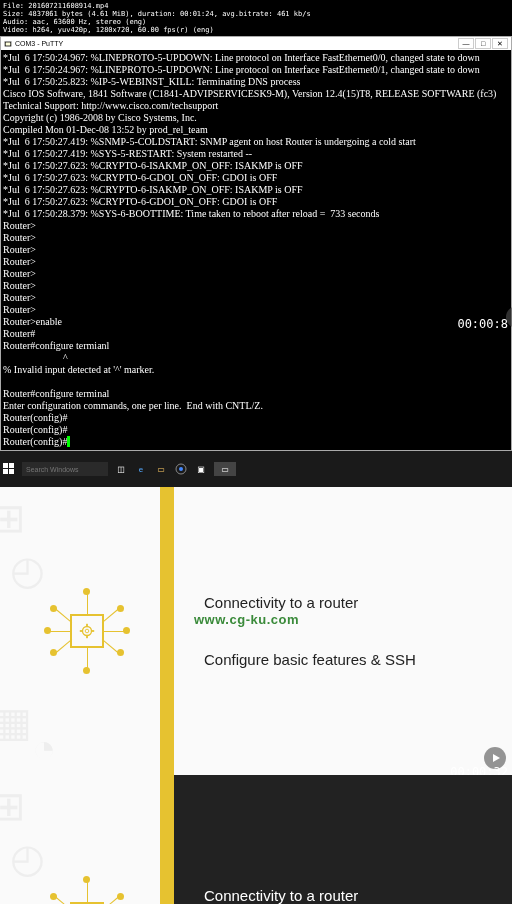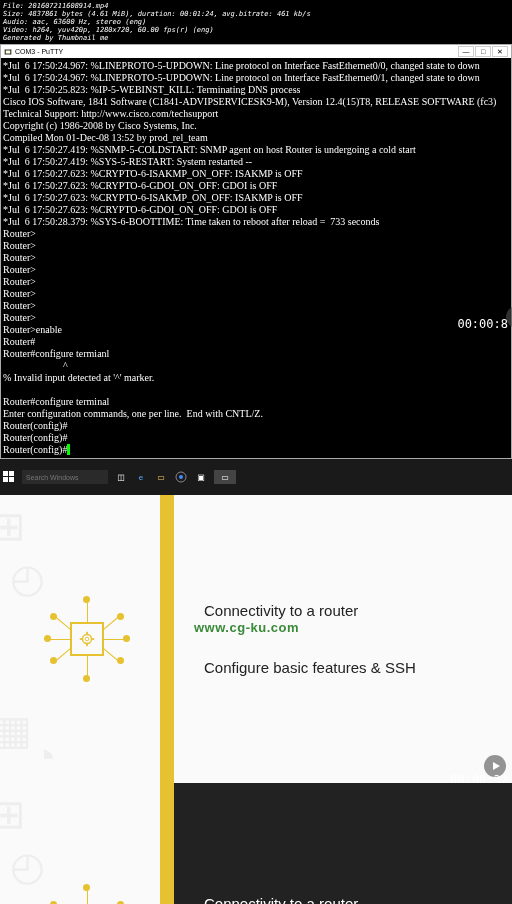--- a/index.html
+++ b/index.html
@@ -1,18 +1,18 @@
 <!DOCTYPE html>
 <html><head>
   <meta charset="utf-8">
   <style>
     * { margin:0; padding:0; box-sizing:border-box; }
     body { width:512px; height:904px; overflow:hidden; font-family:Arial,sans-serif; background:#000; position:relative; }
     .fileinfo { background:#000; color:#fff; font-size:7px; padding:2px 3px; font-family:Consolas,monospace; }
-    .fileinfo div { white-space:nowrap;font-style:italic; }
+    .fileinfo div { white-space:nowrap; }
     .putty-window { background:#fff; border:1px solid #aaa; }
     .title-bar { background:#fff; color:#000; font-size:7px; padding:1px 3px; display:flex; justify-content:space-between; align-items:center; height:13px; }
     .title-left { display:flex; align-items:center; gap:3px; }
     .title-icon { width:8px; height:8px; display:inline-block; }
     .title-btns { display:flex; gap:1px; }
     .title-btn { width:16px; height:11px; border:1px solid #ccc; font-size:7px; text-align:center; line-height:9px; }
     .terminal { background:#000; color:#fff; font-family:Liberation Serif, serif; font-size:10px; line-height:1.2; padding:2px; white-space:pre; overflow:hidden; }
     .cursor { background:#0f0; color:#000; }
     .taskbar { background:#1a1a1a; height:36px; display:flex; align-items:center; padding:0 2px; gap:6px; }
     .tb-item { width:14px; height:14px; display:inline-flex; align-items:center; justify-content:center; color:#fff; font-size:8px; }
@@ -37,21 +37,20 @@
     .bg-pattern { position:absolute; font-size:40px; color:#eee; }
   </style>
 </head>
 <body>
 
 <div class="fileinfo">
   <div>File: 201607211608914.mp4</div>
   <div>Size: 4837861 bytes (4.61 MiB), duration: 00:01:24, avg.bitrate: 461 kb/s</div>
   <div>Audio: aac, 63600 Hz, stereo (eng)</div>
   <div>Video: h264, yuv420p, 1280x720, 60.00 fps(r) (eng)</div>
-  <div>Generated by Thumbnail me</div>
 </div>
 
 <div class="putty-window">
   <div class="title-bar">
     <div class="title-left">
       <span class="title-icon">
         <svg viewBox="0 0 10 10">
             <rect x="1" y="2" width="8" height="6" fill="#000" stroke="#999" stroke-width="0.5"></rect>
             <rect x="2" y="3" width="6" height="4" fill="#ffd"></rect>
           </svg>

